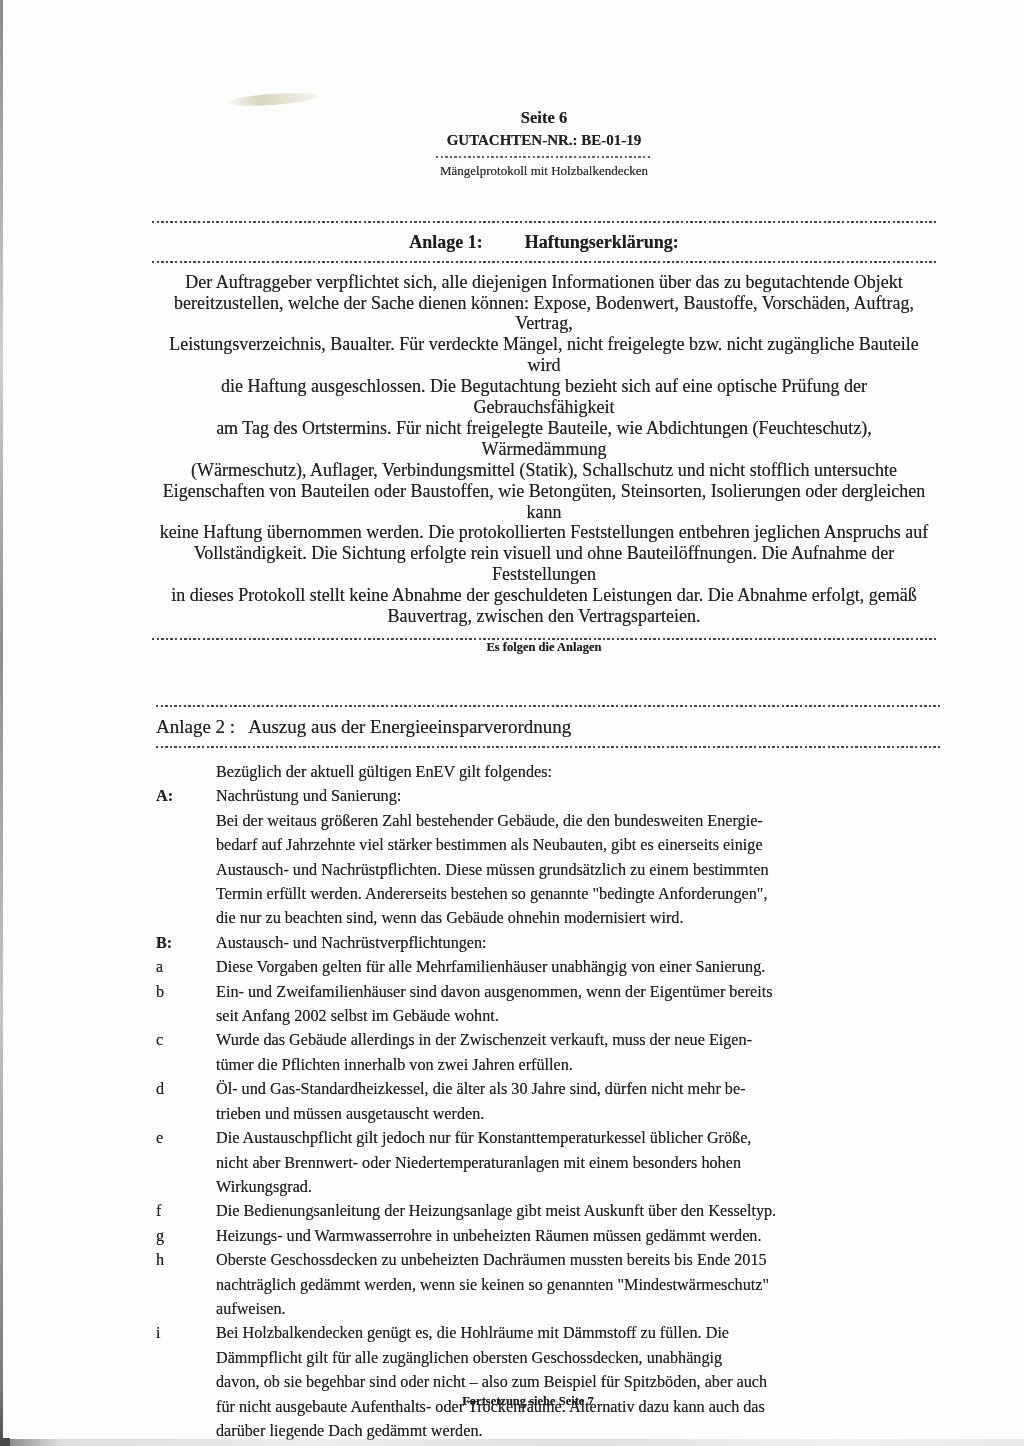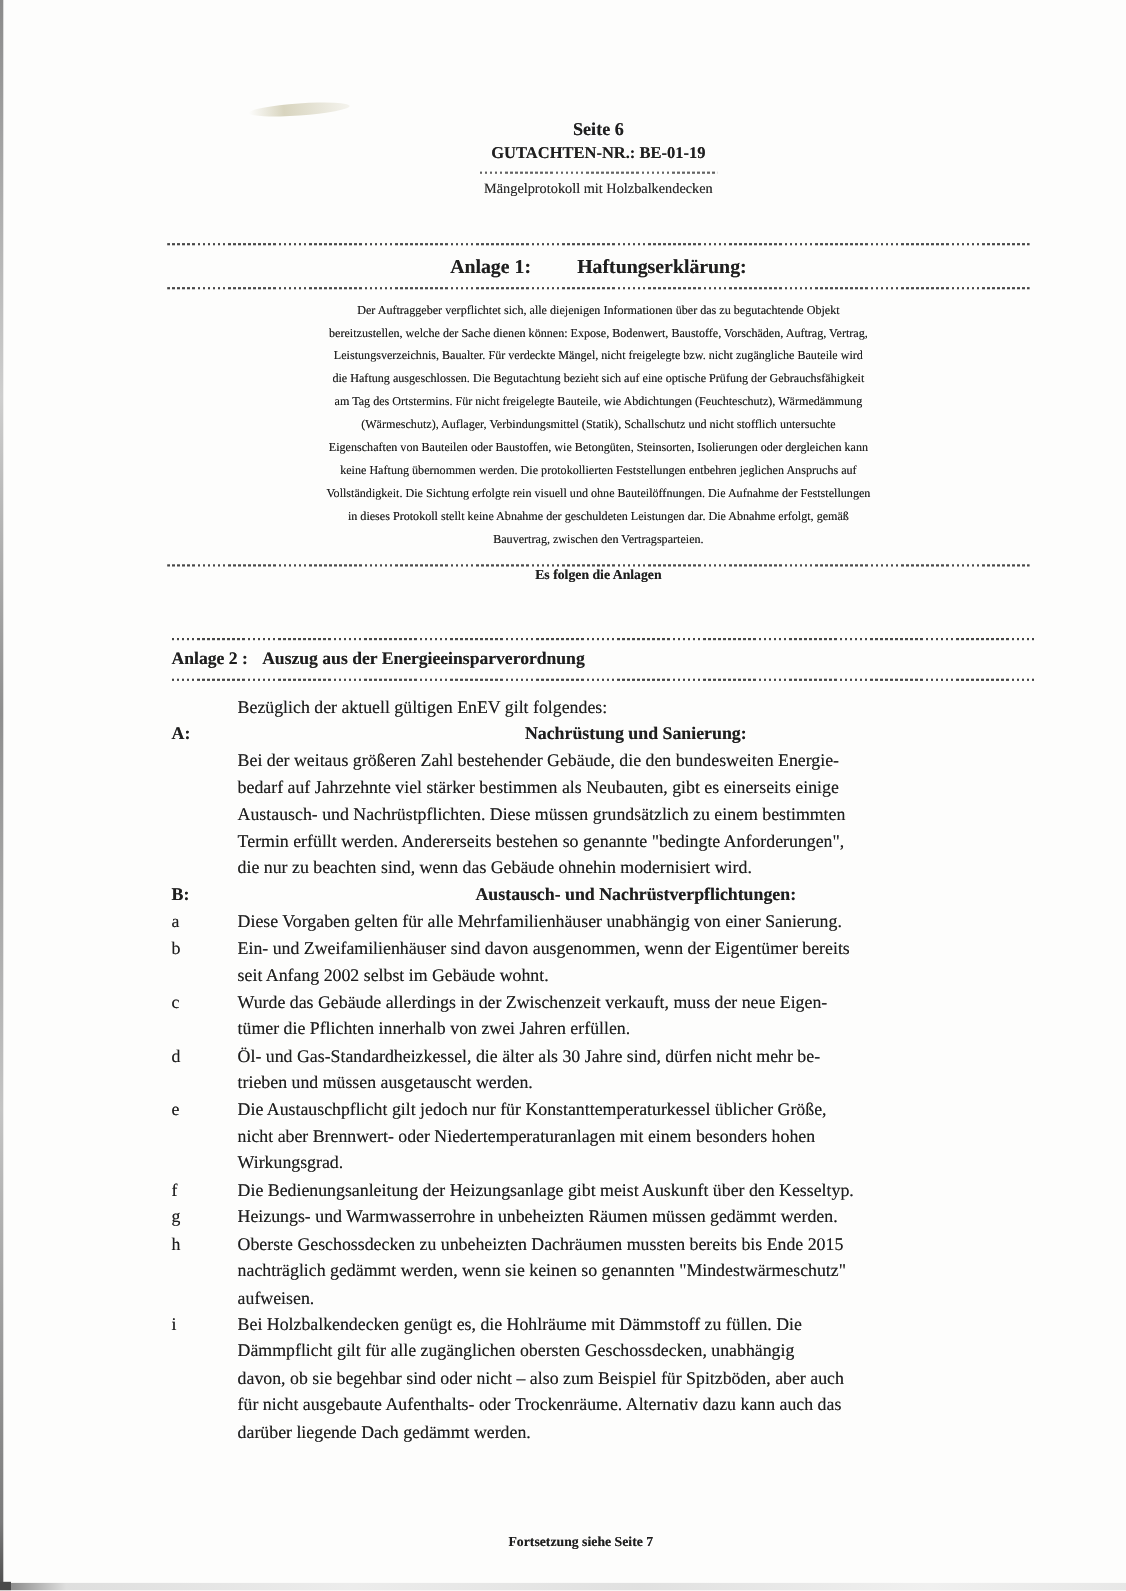--- a/index.html
+++ b/index.html
@@ -56,35 +56,35 @@
   .page-label { font-weight: bold; font-size: 16.5px; line-height: 20px; }
   .report-no  { font-weight: bold; font-size: 15px;  line-height: 20px; margin-top: 2px; }
   .header-dash { width: 216px; margin: 6px auto 5px; }
   .doc-subtitle { font-size: 13px; color: #2c2c2c; }
 
   
   .anlage1 { margin-top: 42px; padding: 0 120px; }
   .a1-title { text-align: center; font-weight: bold; font-size: 18px; padding: 9px 0 8px; }
   .a1-title .gap { display: inline-block; width: 42px; }
   .a1-body {
-    font-size: 11px; line-height: 20.9px;
+    font-size: 18px; line-height: 20.9px;
     text-align: center; white-space: pre-line;
     padding: 9px 2px 11px;
   }
   .followup { text-align: center; font-weight: bold; font-size: 12.5px; margin-top: 0; }
 
   
   .anlage2 { margin-top: 50px; padding: 0 116px 0 124px; }
-  .a2-title { font-weight: bold; font-size: 16px; padding: 9px 0 8px; }
+  .a2-title { font-weight: normal; font-size: 19px; padding: 9px 0 8px; }
   .a2-title .gap { display: inline-block; width: 13px; }
   .a2-items { margin-top: 12px; font-size: 16.2px; line-height: 24.4px; }
   .row { display: grid; grid-template-columns: 60px 1fr; }
   .lbl { font-size: 16.2px; }
   .lbl.bold { font-weight: bold; }
-  .head { font-weight: bold; display: block; text-align: center; }
+  .head { font-weight: normal; display: block; }
   .txt { display: block; white-space: pre-line; }
 
   
   .doc-footer {
     position: absolute; left: 0; right: 0; top: 1394px;
     text-align: center; font-weight: bold; font-size: 12.5px;
   }
 </style>
 </head>
 <body>

